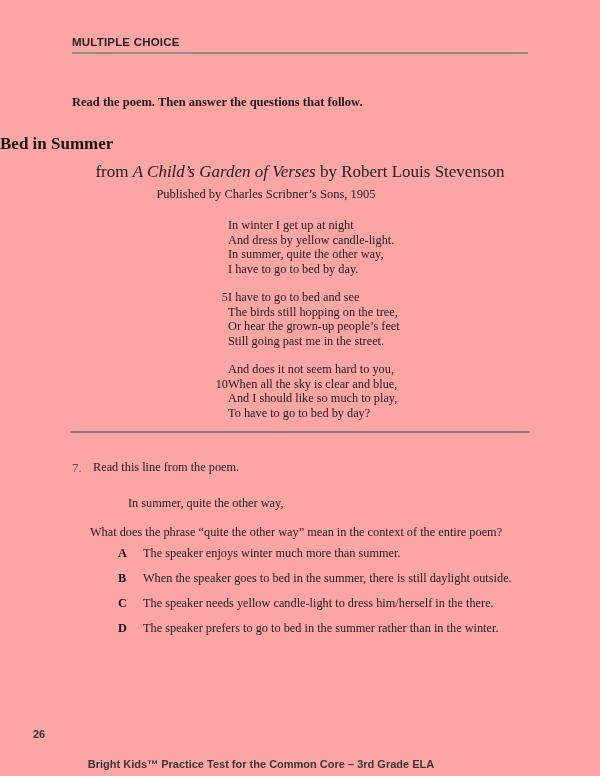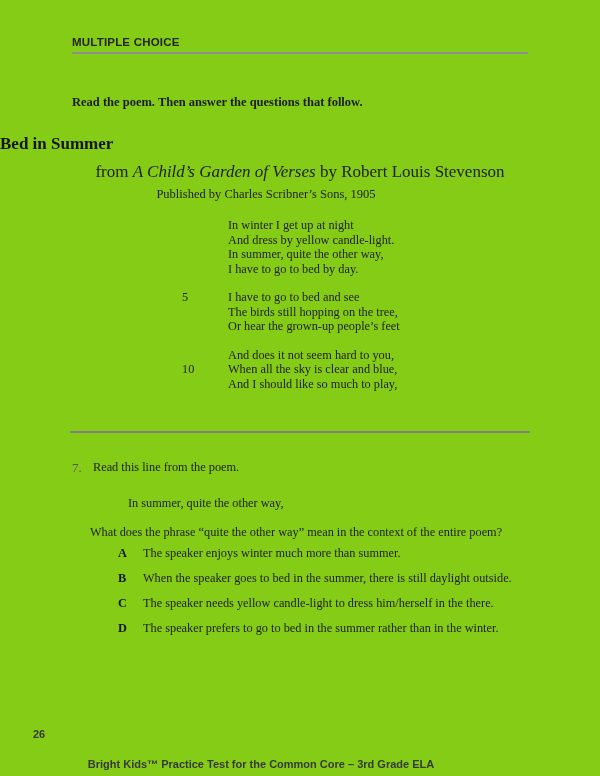--- a/index.html
+++ b/index.html
@@ -4,21 +4,21 @@
 <style>
   * { margin: 0; padding: 0; box-sizing: border-box; }
   html, body { background: #ffffff; }
   body {
     width: 600px; height: 776px;
     overflow: hidden;
     font-family: "Liberation Serif", serif;
     color: #1f1f1f;
     position: relative;
   }
-  .page { position: relative; width: 600px; height: 776px; background: #84cc16; }
+  .page { position: relative; width: 600px; height: 776px; background: #fca5a5; }
 
   .section-header {
     position: absolute; left: 72px; top: 36px; width: 456px;
     font-family: "Liberation Sans", sans-serif;
     font-weight: bold; font-size: 11.5px; letter-spacing: 0.2px;
     color: #242424;
     border-bottom: 2px solid #8e8e8e;
     padding-bottom: 4px;
   }
 
@@ -34,21 +34,21 @@
   .poem-source {
     position: absolute; left: 0; top: 162px; width: 600px;
     text-align: center; font-size: 17px; color: #222;
   }
   .poem-source .work { font-style: italic; }
   .poem-publisher {
     position: absolute; left: 0; top: 187px; width: 532px;
     text-align: center; font-size: 12.5px; color: #222;
   }
 
-  .poem { position: absolute; left: 182px; top: 218px; }
+  .poem { position: absolute; left: 182px; top: 218px; text-align: right; }
   .stanza { margin-bottom: 14px; }
   .pline { display: flex; font-size: 12.3px; line-height: 14.5px; color: #222; }
   .pnum { width: 46px; flex: 0 0 46px; }
   .ptext { white-space: nowrap; }
 
   .divider-rule {
     position: absolute; left: 70px; top: 431px;
     width: 460px; height: 2px; background: #7f7f7f;
   }
 
@@ -124,33 +124,41 @@
           <span class="ptext">I have to go to bed and see</span>
         </div>
       <div class="pline">
           <span class="pnum"></span>
           <span class="ptext">The birds still hopping on the tree,</span>
         </div>
       <div class="pline">
           <span class="pnum"></span>
           <span class="ptext">Or hear the grown-up people’s feet</span>
         </div>
+      <div class="pline">
+          <span class="pnum"></span>
+          <span class="ptext">Still going past me in the street.</span>
+        </div>
     </div>
     <div class="stanza">
       <div class="pline">
           <span class="pnum"></span>
           <span class="ptext">And does it not seem hard to you,</span>
         </div>
       <div class="pline">
           <span class="pnum">10</span>
           <span class="ptext">When all the sky is clear and blue,</span>
         </div>
       <div class="pline">
           <span class="pnum"></span>
           <span class="ptext">And I should like so much to play,</span>
+        </div>
+      <div class="pline">
+          <span class="pnum"></span>
+          <span class="ptext">To have to go to bed by day?</span>
         </div>
     </div>
   </div>
 
   <div class="divider-rule"></div>
 
   <div class="question-line">
     <span class="qnum">7.</span>
     <span>Read this line from the poem.</span>
   </div>

